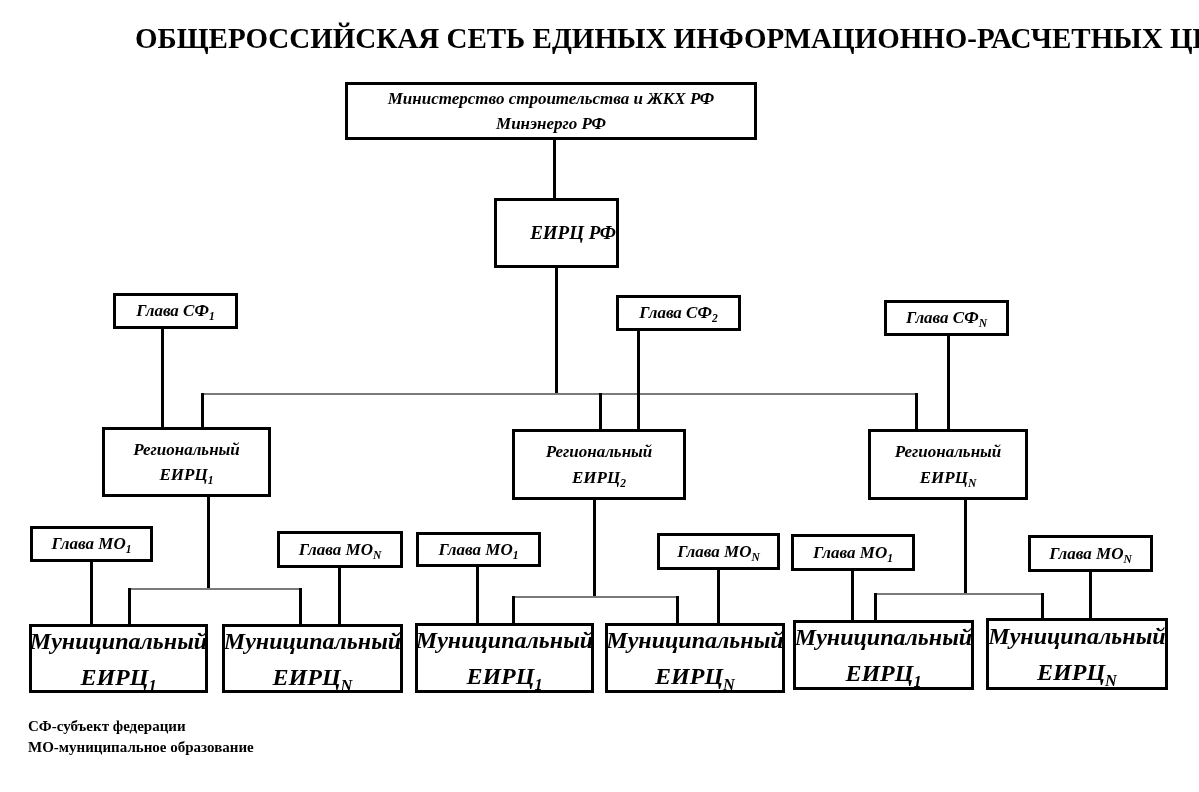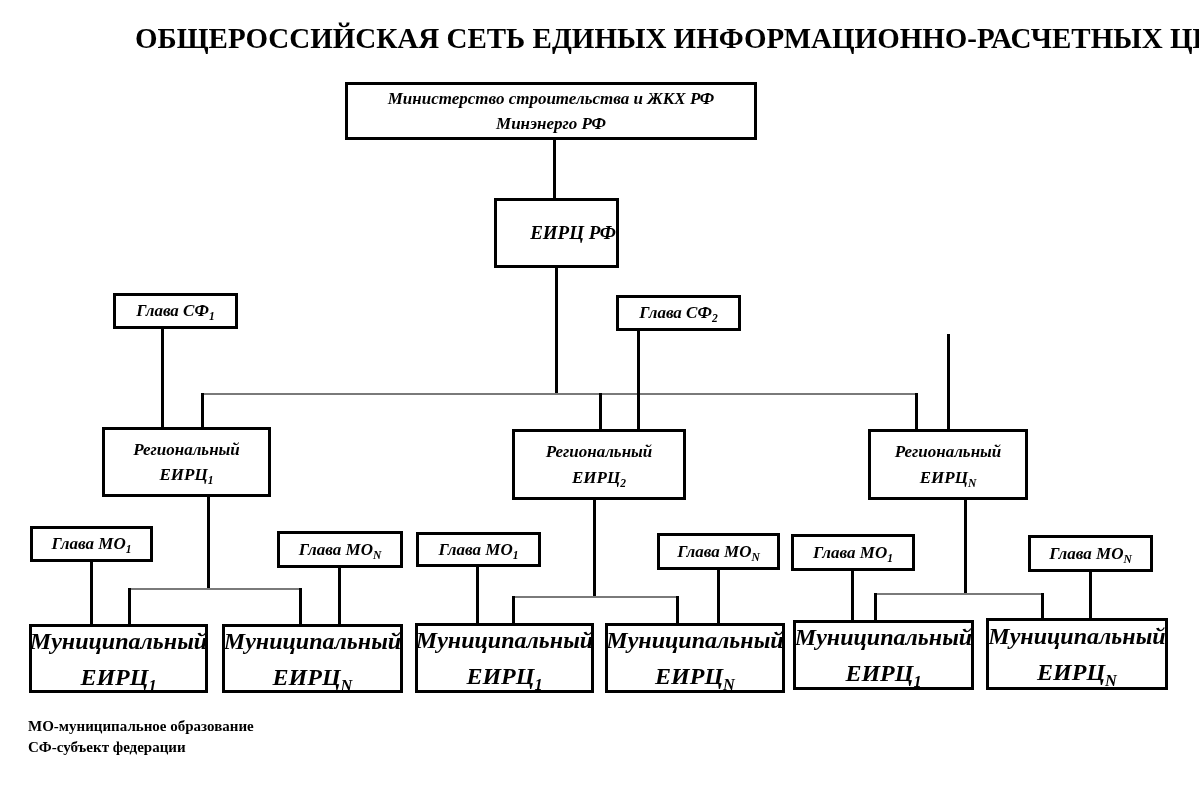--- a/index.html
+++ b/index.html
@@ -62,20 +62,23 @@
 
   <div class="box f19" style="left:494px; top:198px; width:125px; height:70px;align-items:flex-end;">
     <div><span>ЕИРЦ РФ</span></div>
   </div>
 
   <div class="box f17" style="left:113px; top:293px; width:125px; height:36px;">
     <div><span>Глава СФ</span><sub>1</sub></div>
   </div>
   <div class="box f17" style="left:577px; top:295px; width:125px; height:36px;margin-left:39px;">
     <div><span>Глава СФ</span><sub>2</sub></div>
+  </div>
+  <div class="box f17" style="left:884px; top:300px; width:125px; height:36px;">
+    <div><span>Глава СФ</span><sub>N</sub></div>
   </div>
 
   <div class="box f17" style="left:102px; top:427px; width:169px; height:70px;">
     <div><span>Региональный</span></div>
     <div><span>ЕИРЦ</span><sub>1</sub></div>
   </div>
   <div class="box f17" style="left:512px; top:429px; width:174px; height:71px;">
     <div><span>Региональный</span></div>
     <div><span>ЕИРЦ</span><sub>2</sub></div>
   </div>
@@ -161,17 +164,17 @@
   <div class="v" style="left:717px; top:568px; height:57px;"></div>
 
   <div class="v" style="left:964px; top:498px; height:96px;"></div>
   <div class="h" style="left:876px; top:593px; width:167px;"></div>
   <div class="v" style="left:874px; top:593px; height:29px;"></div>
   <div class="v" style="left:1041px; top:593px; height:27px;"></div>
   <div class="v" style="left:851px; top:569px; height:53px;"></div>
   <div class="v" style="left:1089px; top:570px; height:50px;"></div>
 
   <div class="legend">
+    <div>СФ-субъект федерации</div>
     <div>МО-муниципальное образование</div>
-    <div>СФ-субъект федерации</div>
   </div>
 
 </div>
 
 </body></html>

